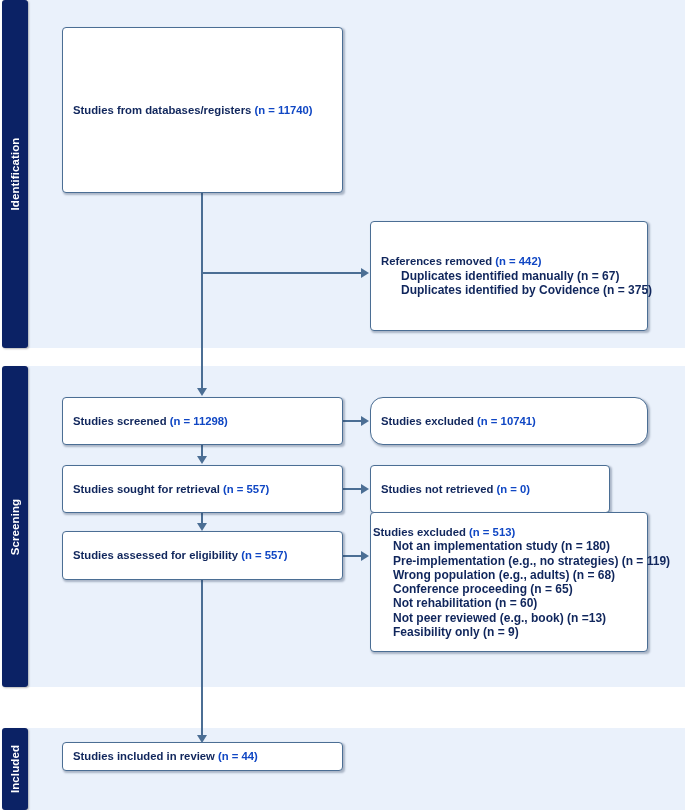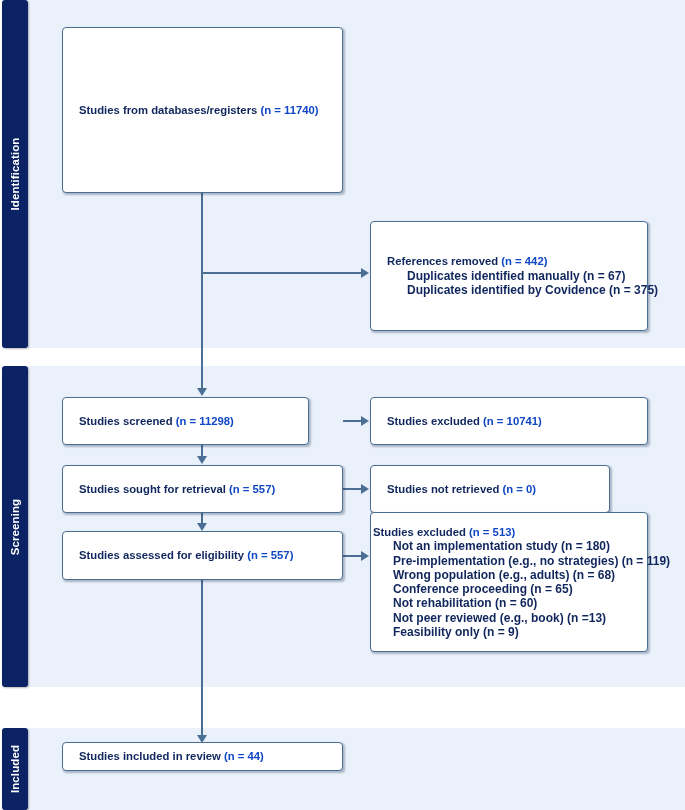--- a/index.html
+++ b/index.html
@@ -48,21 +48,21 @@
     background: #ffffff;
     border: 1.6px solid #4b6e94;
     border-radius: 4px;
     box-sizing: border-box;
     box-shadow: 1.5px 1.5px 2px rgba(40,60,90,0.33);
     display: flex;
     align-items: center;
   }
   .pbox .inner {
     width: 100%;
-    padding: 0 16px;
+    padding: 0 10px;
     box-sizing: border-box;
   }
   .pbox.tight .inner {
     padding: 0 2px 0 2px;
   }
   .line {
     color: #10265c;
     font-size: 11.3px;
     font-weight: bold;
     line-height: 14.6px;
@@ -153,27 +153,27 @@
   </div>
 
   <div class="pbox" style="left:370px; top:221px; width:278px; height:110px;">
     <div class="inner">
       <div class="line"><span>References removed </span><span class="n">(n = 442)</span></div>
       <div class="sub">Duplicates identified manually (n = 67)</div>
       <div class="sub">Duplicates identified by Covidence (n = 375)</div>
     </div>
   </div>
 
-  <div class="pbox" style="left:62px; top:397px; width:247px; height:48px;">
+  <div class="pbox" style="left:62px; top:397px; width:281px; height:48px;">
     <div class="inner">
       <div class="line"><span>Studies screened </span><span class="n">(n = 11298)</span></div>
     </div>
   </div>
 
-  <div class="pbox" style="left:370px; top:397px; width:278px; height:48px;">
+  <div class="pbox" style="left:370px; top:397px; width:278px; height:48px;border-radius:13px;">
     <div class="inner">
       <div class="line"><span>Studies excluded </span><span class="n">(n = 10741)</span></div>
     </div>
   </div>
 
   <div class="pbox" style="left:62px; top:465px; width:281px; height:48px;">
     <div class="inner">
       <div class="line"><span>Studies sought for retrieval </span><span class="n">(n = 557)</span></div>
     </div>
   </div>

